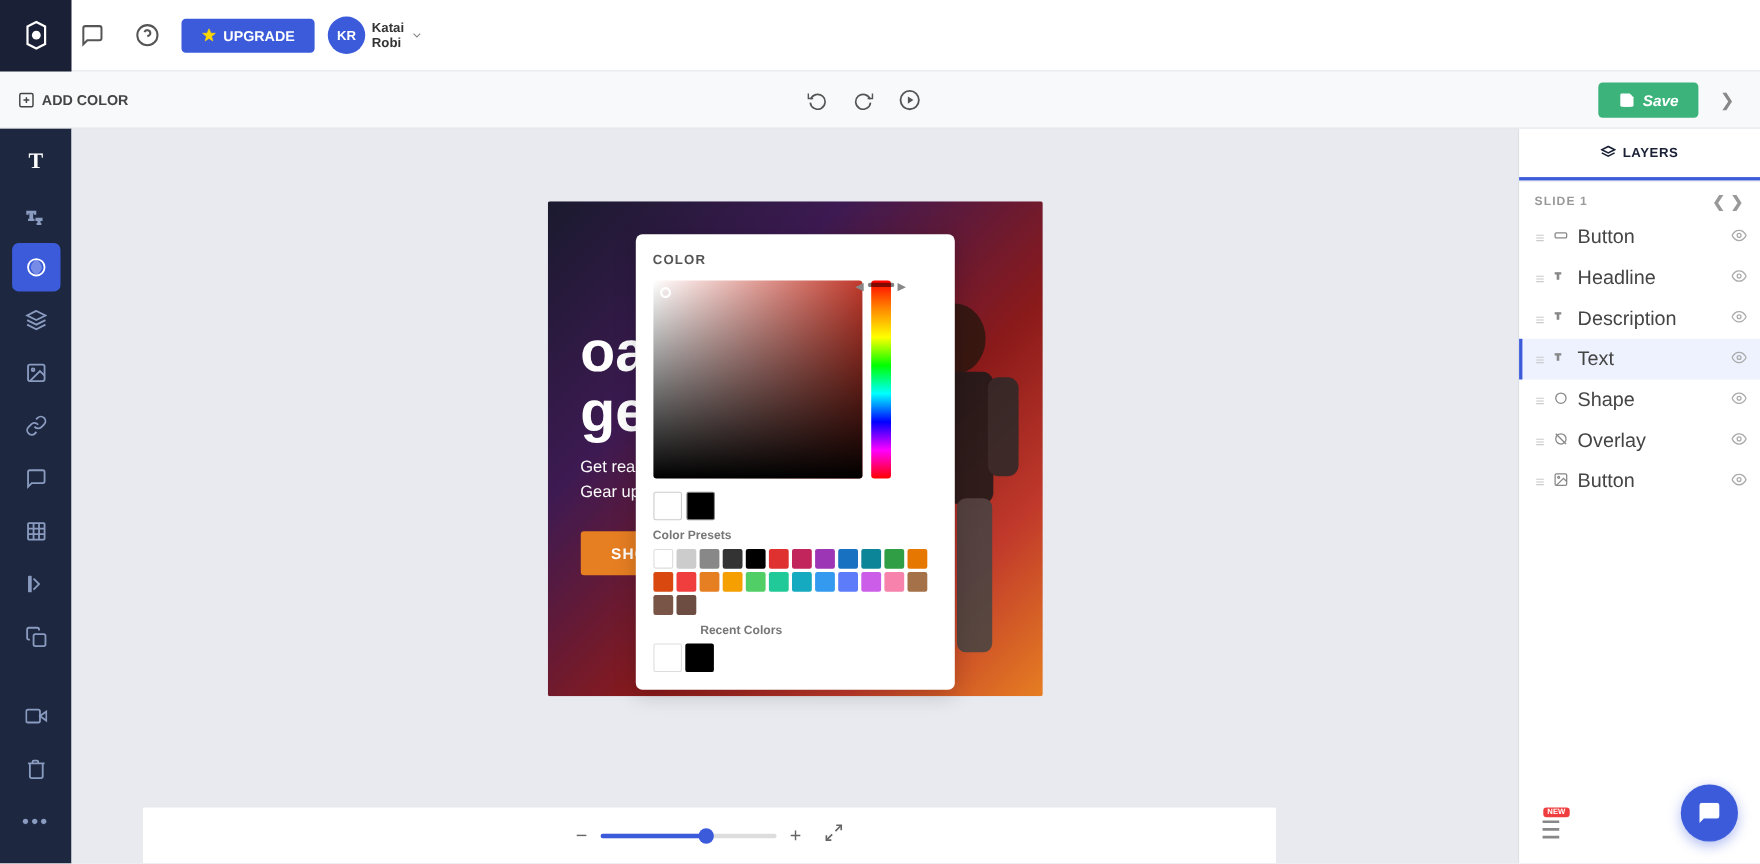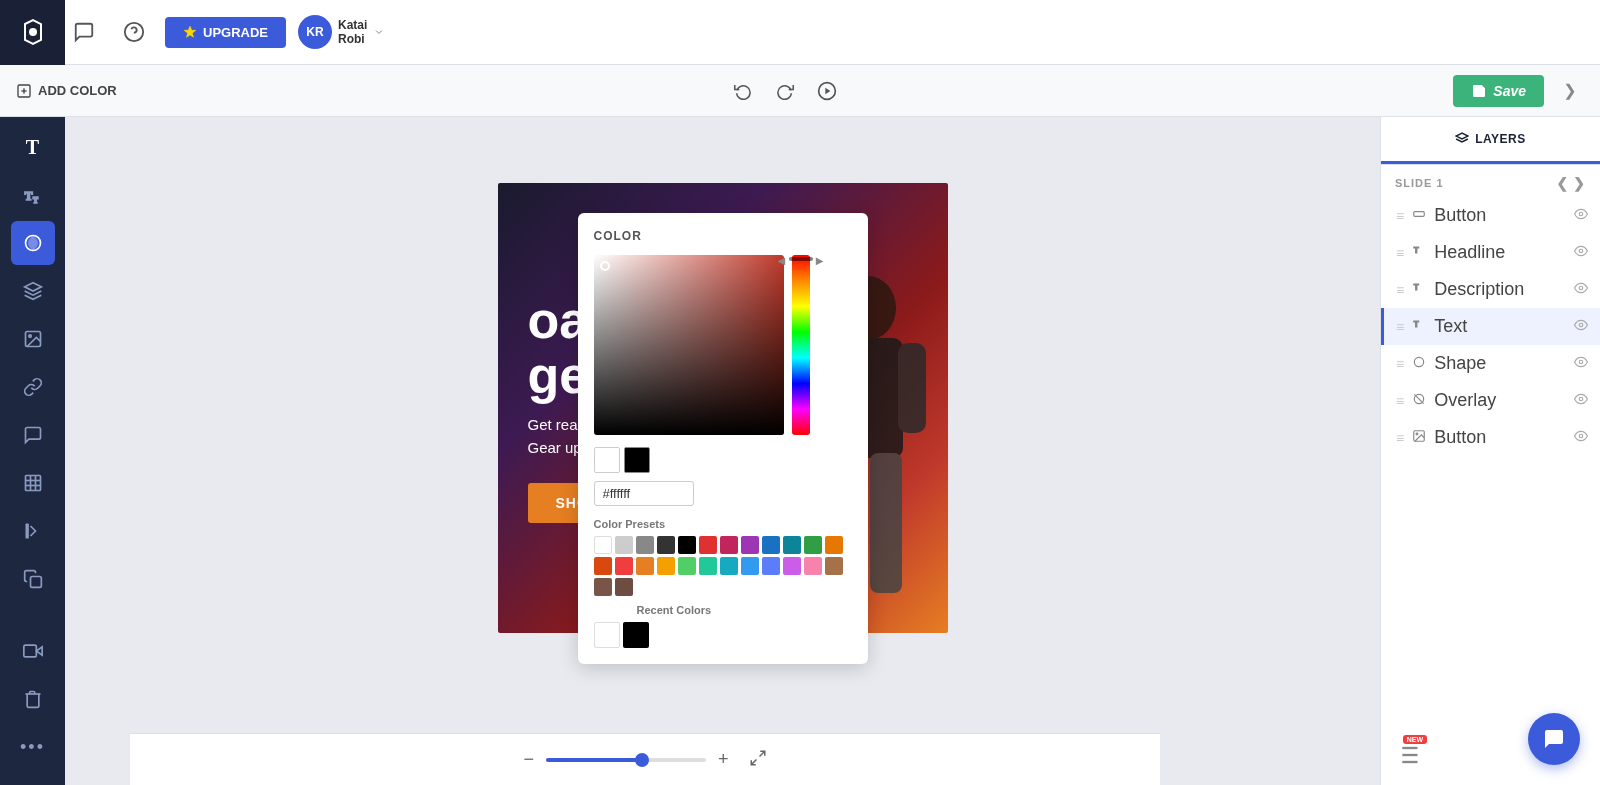--- a/index.html
+++ b/index.html
@@ -449,23 +449,20 @@
                 <div style="position:absolute;top:0;right:-14px;font-size:10px;color:#888;">▶</div>
                 <div style="position:absolute;top:0;left:-14px;font-size:10px;color:#888;">◀</div>
               </div>
             </div>
 
             <div class="color-swatches-row">
               <div class="color-swatch-box" style="background:#fff;"></div>
               <div class="color-swatch-box" style="background:#000;border-color:#888;"></div>
             </div>
 
-            <div class="color-hex-input">
-              <input class="hex-field" type="text" value="#ffffff" style="">
-            </div>
           </div>
 
         </div>
 
         <div class="color-presets-label">Color Presets</div>
         <div class="presets-grid" id="presets-grid">
             <div class="preset-swatch" style="background: rgb(255, 255, 255); border: 1px solid rgb(221, 221, 221);"></div>
             <div class="preset-swatch" style="background: rgb(204, 204, 204);"></div>
             <div class="preset-swatch" style="background: rgb(136, 136, 136);"></div>
             <div class="preset-swatch" style="background: rgb(51, 51, 51);"></div>

